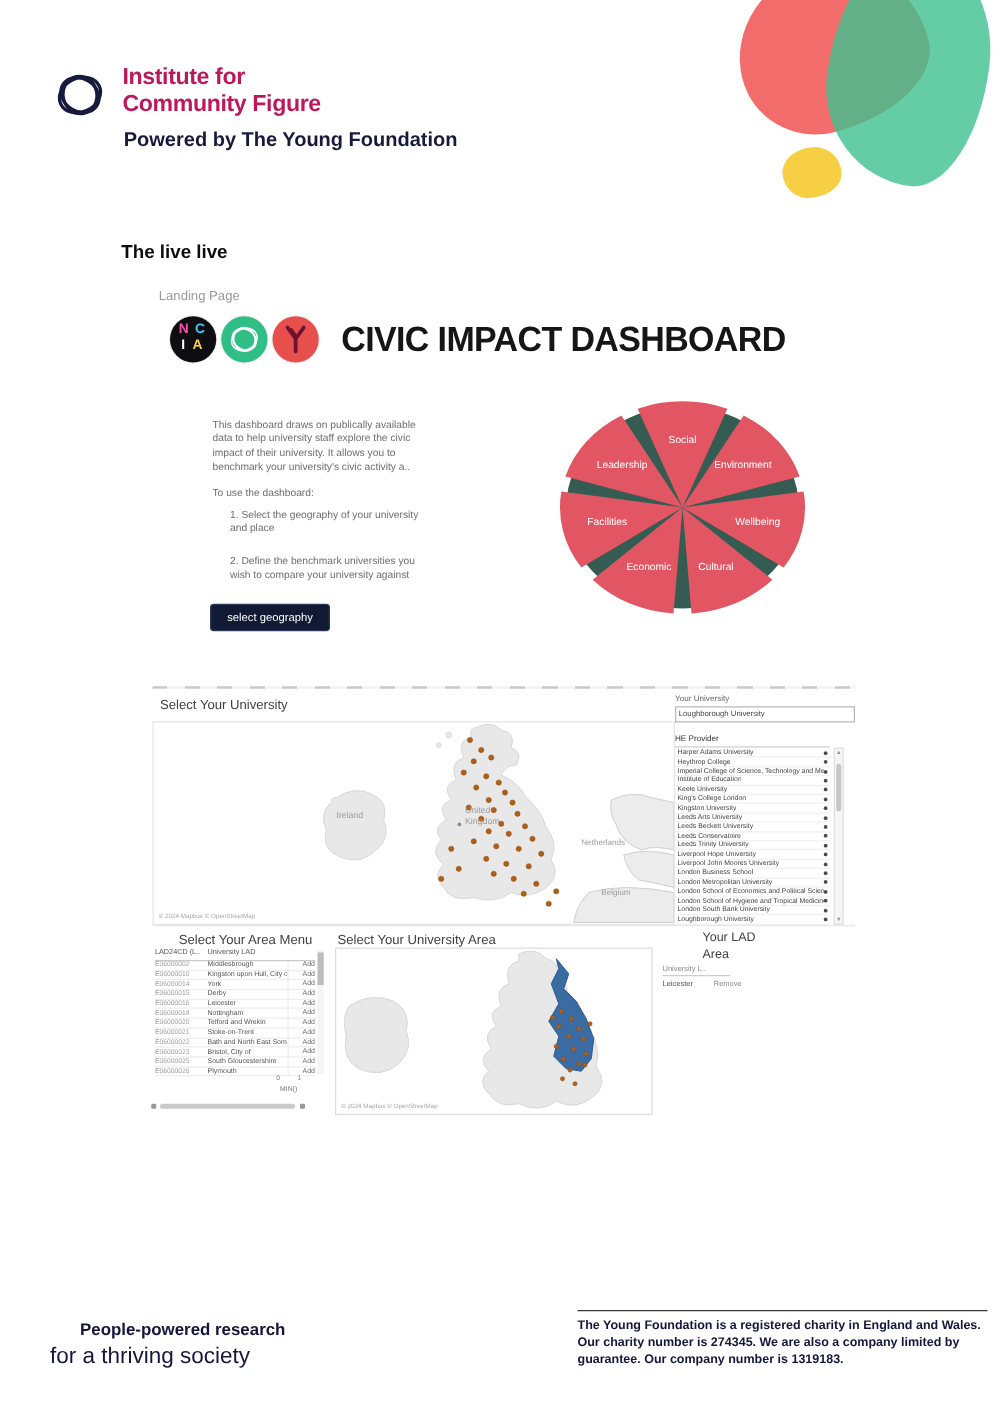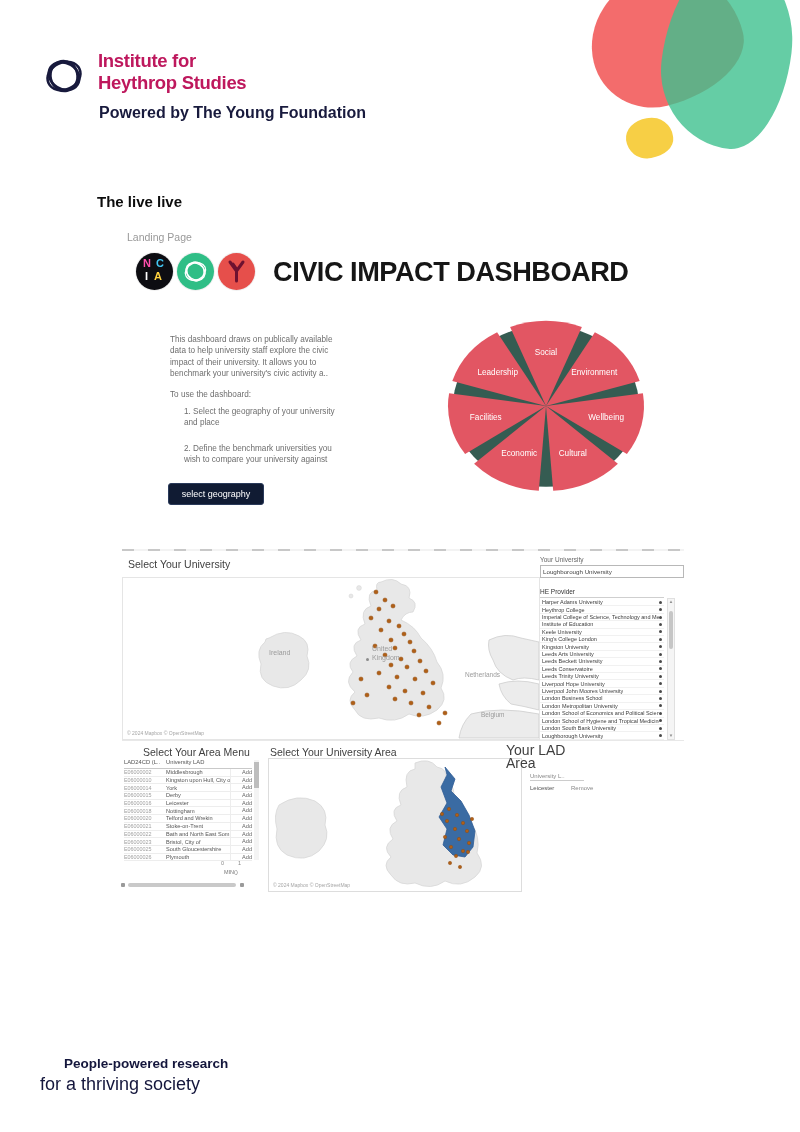--- a/index.html
+++ b/index.html
@@ -75,21 +75,21 @@
   #table-scroll{left:254px;top:760px;width:5px;height:100px;background:#f4f4f4;}
   #table-thumb{position:absolute;left:0;top:2px;width:5px;height:26px;background:#bdbdbd;}
   .tick{font-size:5.5px;color:#888;}
   #tick0{left:221px;top:860px;} #tick1{left:238px;top:860px;}
   #min-label{left:224px;top:869px;font-size:5.5px;color:#777;}
   #hscroll{left:128px;top:883px;width:108px;height:4px;background:#c9c9c9;border-radius:2px;}
   .harrow{width:4px;height:4px;background:#9a9a9a;border-radius:1px;}
   #harrow-l{left:121px;top:883px;} #harrow-r{left:240px;top:883px;}
   #t2-map-title{left:270px;top:746px;}
   #map2{left:268px;top:758px;width:252px;height:132px;border:1px solid #ddd;}
-  #lad-title{left:506px;top:744px;font-size:14px;color:#3f3f3f;white-space:pre-line;line-height:13px;}
+  #lad-title{left:562px;top:744px;font-size:10px;color:#3f3f3f;white-space:pre-line;line-height:13px;}
   #lad-header{left:530px;top:773px;width:54px;font-size:6px;color:#888;border-bottom:1px solid #ccc;padding-bottom:1px;}
   #lad-name{left:530px;top:785px;font-size:6px;color:#555;}
   #lad-remove{left:571px;top:785px;font-size:6px;color:#888;}
 
   #figure-caption{left:97px;top:904px;font-size:13.5px;font-style:italic;color:#141414;}
 
   
   #footer-left-1{left:40px;top:1056px;font-size:13.5px;font-weight:bold;color:#14163c;padding-left:24px;}
   #footer-left-2{left:40px;top:1074px;font-size:18px;color:#14163c;}
   #footer-right{left:462px;top:1048px;width:328px;border-top:1px solid #3a3a3a;padding-top:5px;
@@ -105,21 +105,21 @@
   <div class="abs" id="blob-yellow"></div>
 
   <svg class="abs" id="ics-logo" width="54" height="54" viewBox="0 0 54 54">
     <g fill="none" stroke="#181a3d" stroke-width="2.6">
       <ellipse cx="27" cy="27" rx="17" ry="13.5" transform="rotate(-25 27 27)"></ellipse>
       <ellipse cx="27" cy="27" rx="16" ry="13" transform="rotate(32 27 27)"></ellipse>
       <ellipse cx="27" cy="27" rx="15" ry="13.5" transform="rotate(78 27 27)"></ellipse>
     </g>
   </svg>
   <div class="abs brand-line" id="brand-line1">Institute for</div>
-  <div class="abs brand-line" id="brand-line2">Heythrop Studies</div>
+  <div class="abs brand-line" id="brand-line2">Community Figure</div>
   <div class="abs" id="brand-tagline">Powered by The Young Foundation</div>
 
   <div class="abs" id="section-heading">The live live</div>
 
   <div class="abs" id="landing-tab">Landing Page</div>
 
   <div class="abs logo-circle" id="logo-ncia">
     <span style="left:7px;top:5px;color:#ff4fae;">N</span>
     <span style="left:20px;top:5px;color:#43c7f4;">C</span>
     <span style="left:9px;top:18px;color:#ffffff;">I</span>
@@ -426,14 +426,17 @@
 
   <div class="abs" id="lad-title">Your LAD
 Area</div>
   <div class="abs" id="lad-header">University L..</div>
   <div class="abs" id="lad-name">Leicester</div>
   <div class="abs" id="lad-remove">Remove</div>
 
 
   <div class="abs" id="footer-left-1">People-powered research</div>
   <div class="abs" id="footer-left-2">for a thriving society</div>
+  <div class="abs" id="footer-right">The Young Foundation is a registered charity in England and Wales.
+Our charity number is 274345. We are also a company limited by
+guarantee. Our company number is 1319183.</div>
 
 </div>
 
 </body></html>

